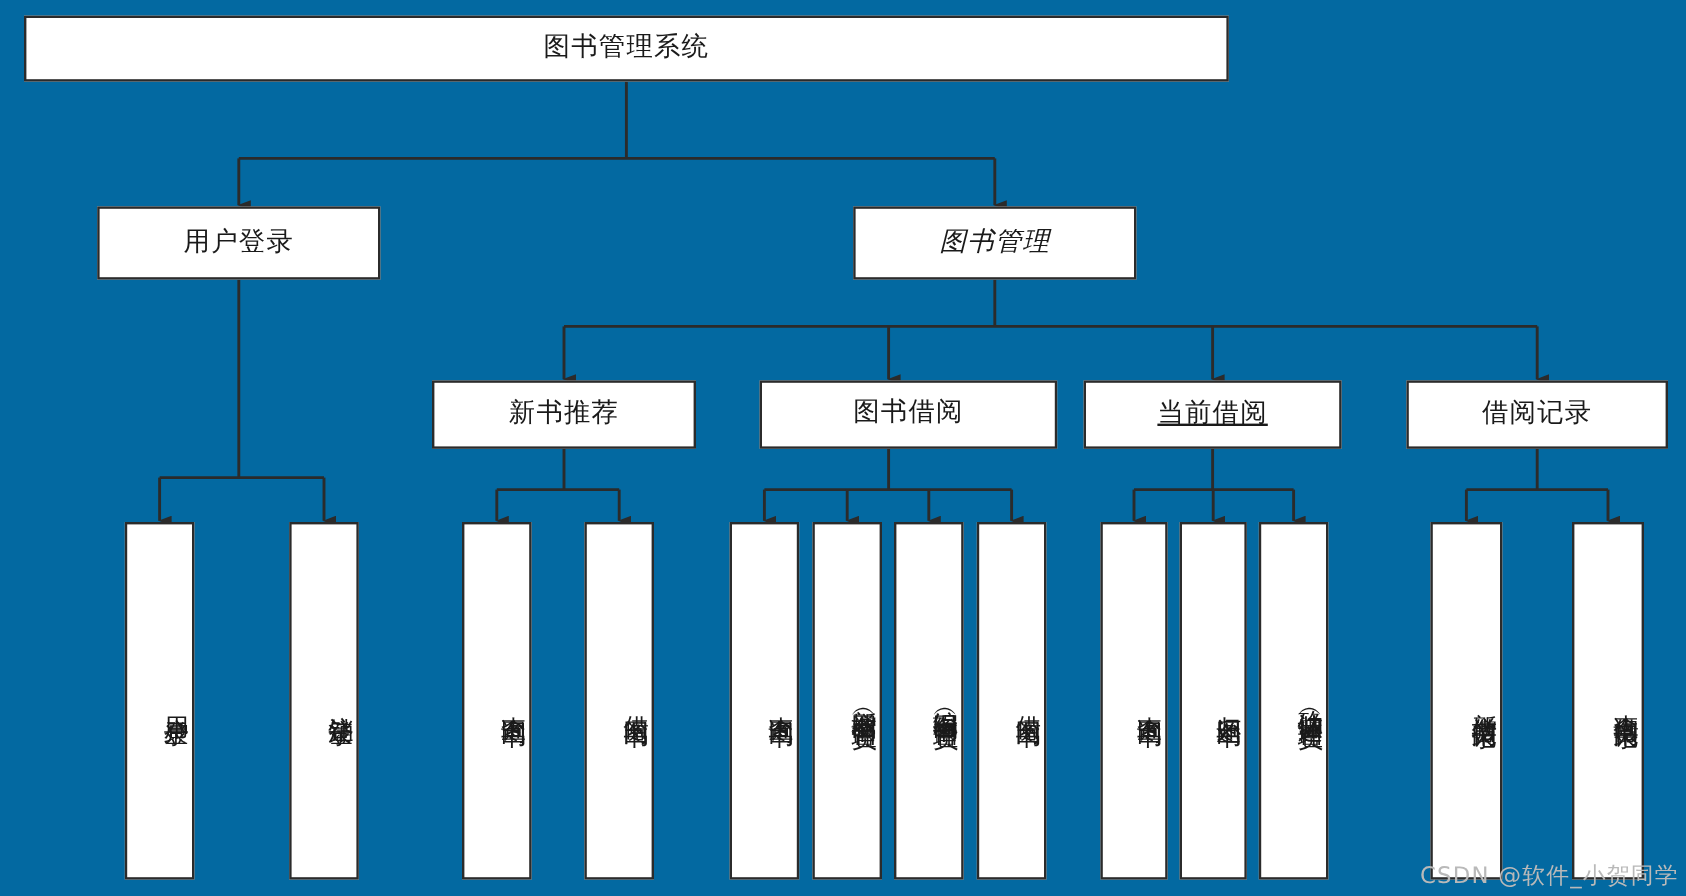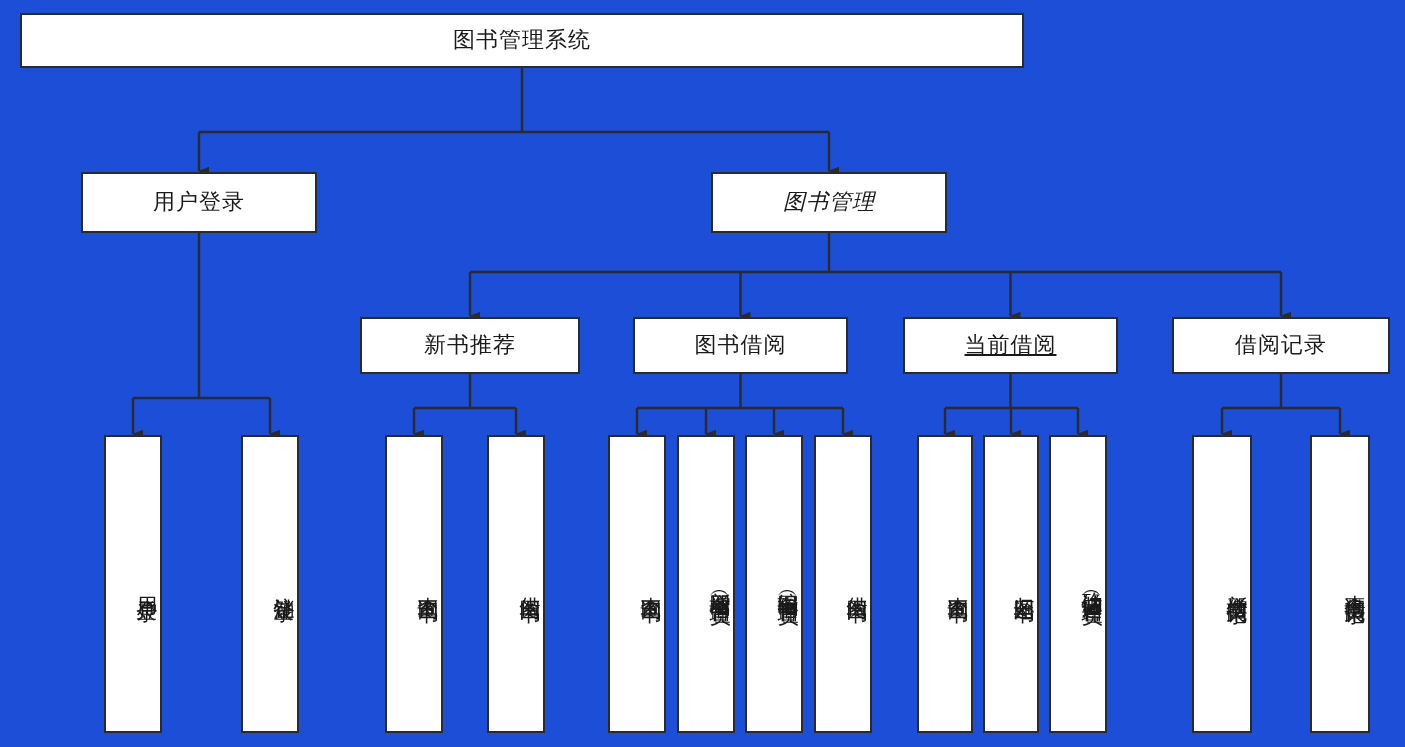--- a/index.html
+++ b/index.html
@@ -7,21 +7,21 @@
     padding: 0;
     background: #ffffff;
   }
   body {
     font-family: "DejaVu Sans", "Liberation Sans", sans-serif;
   }
   #canvas {
     position: relative;
     width: 1405px;
     height: 747px;
-    background: #1d4ed8;
+    background: #0369a1;
     overflow: hidden;
   }
   .node {
     position: absolute;
     box-sizing: border-box;
     border: 2px solid #2b2b2b;
     background: #ffffff;
     display: flex;
     align-items: center;
     justify-content: center;
@@ -120,21 +120,21 @@
       </div>
       <div class="node horiz" style="left: 81px; top: 172px; width: 236px; height: 61px;">
         <span>用户登录</span>
       </div>
       <div class="node horiz" style="left: 711px; top: 172px; width: 236px; height: 61px; font-style: italic;">
         <span>图书管理</span>
       </div>
       <div class="node horiz" style="left: 360px; top: 317px; width: 220px; height: 57px;">
         <span>新书推荐</span>
       </div>
-      <div class="node horiz" style="left: 633px; top: 317px; width: 215px; height: 57px;">
+      <div class="node horiz" style="left: 633px; top: 317px; width: 248px; height: 57px; font-family: Liberation Mono, monospace;">
         <span>图书借阅</span>
       </div>
       <div class="node horiz" style="left: 903px; top: 317px; width: 215px; height: 57px; text-decoration: underline;">
         <span>当前借阅</span>
       </div>
       <div class="node horiz" style="left: 1172px; top: 317px; width: 218px; height: 57px;">
         <span>借阅记录</span>
       </div>
       <div class="node vert" style="left: 104px; top: 435px; width: 58px; height: 298px;">
         <span>用户登录</span>
@@ -170,13 +170,14 @@
         <span>确认归还（管理员）</span>
       </div>
       <div class="node vert" style="left: 1192px; top: 435px; width: 60px; height: 298px;">
         <span>新增借阅记录</span>
       </div>
       <div class="node vert" style="left: 1310px; top: 435px; width: 60px; height: 298px;">
         <span>查询借阅记录</span>
       </div>
     </div>
 
+  <div class="watermark">CSDN @软件_小贺同学</div>
 </div>
 
 </body></html>

